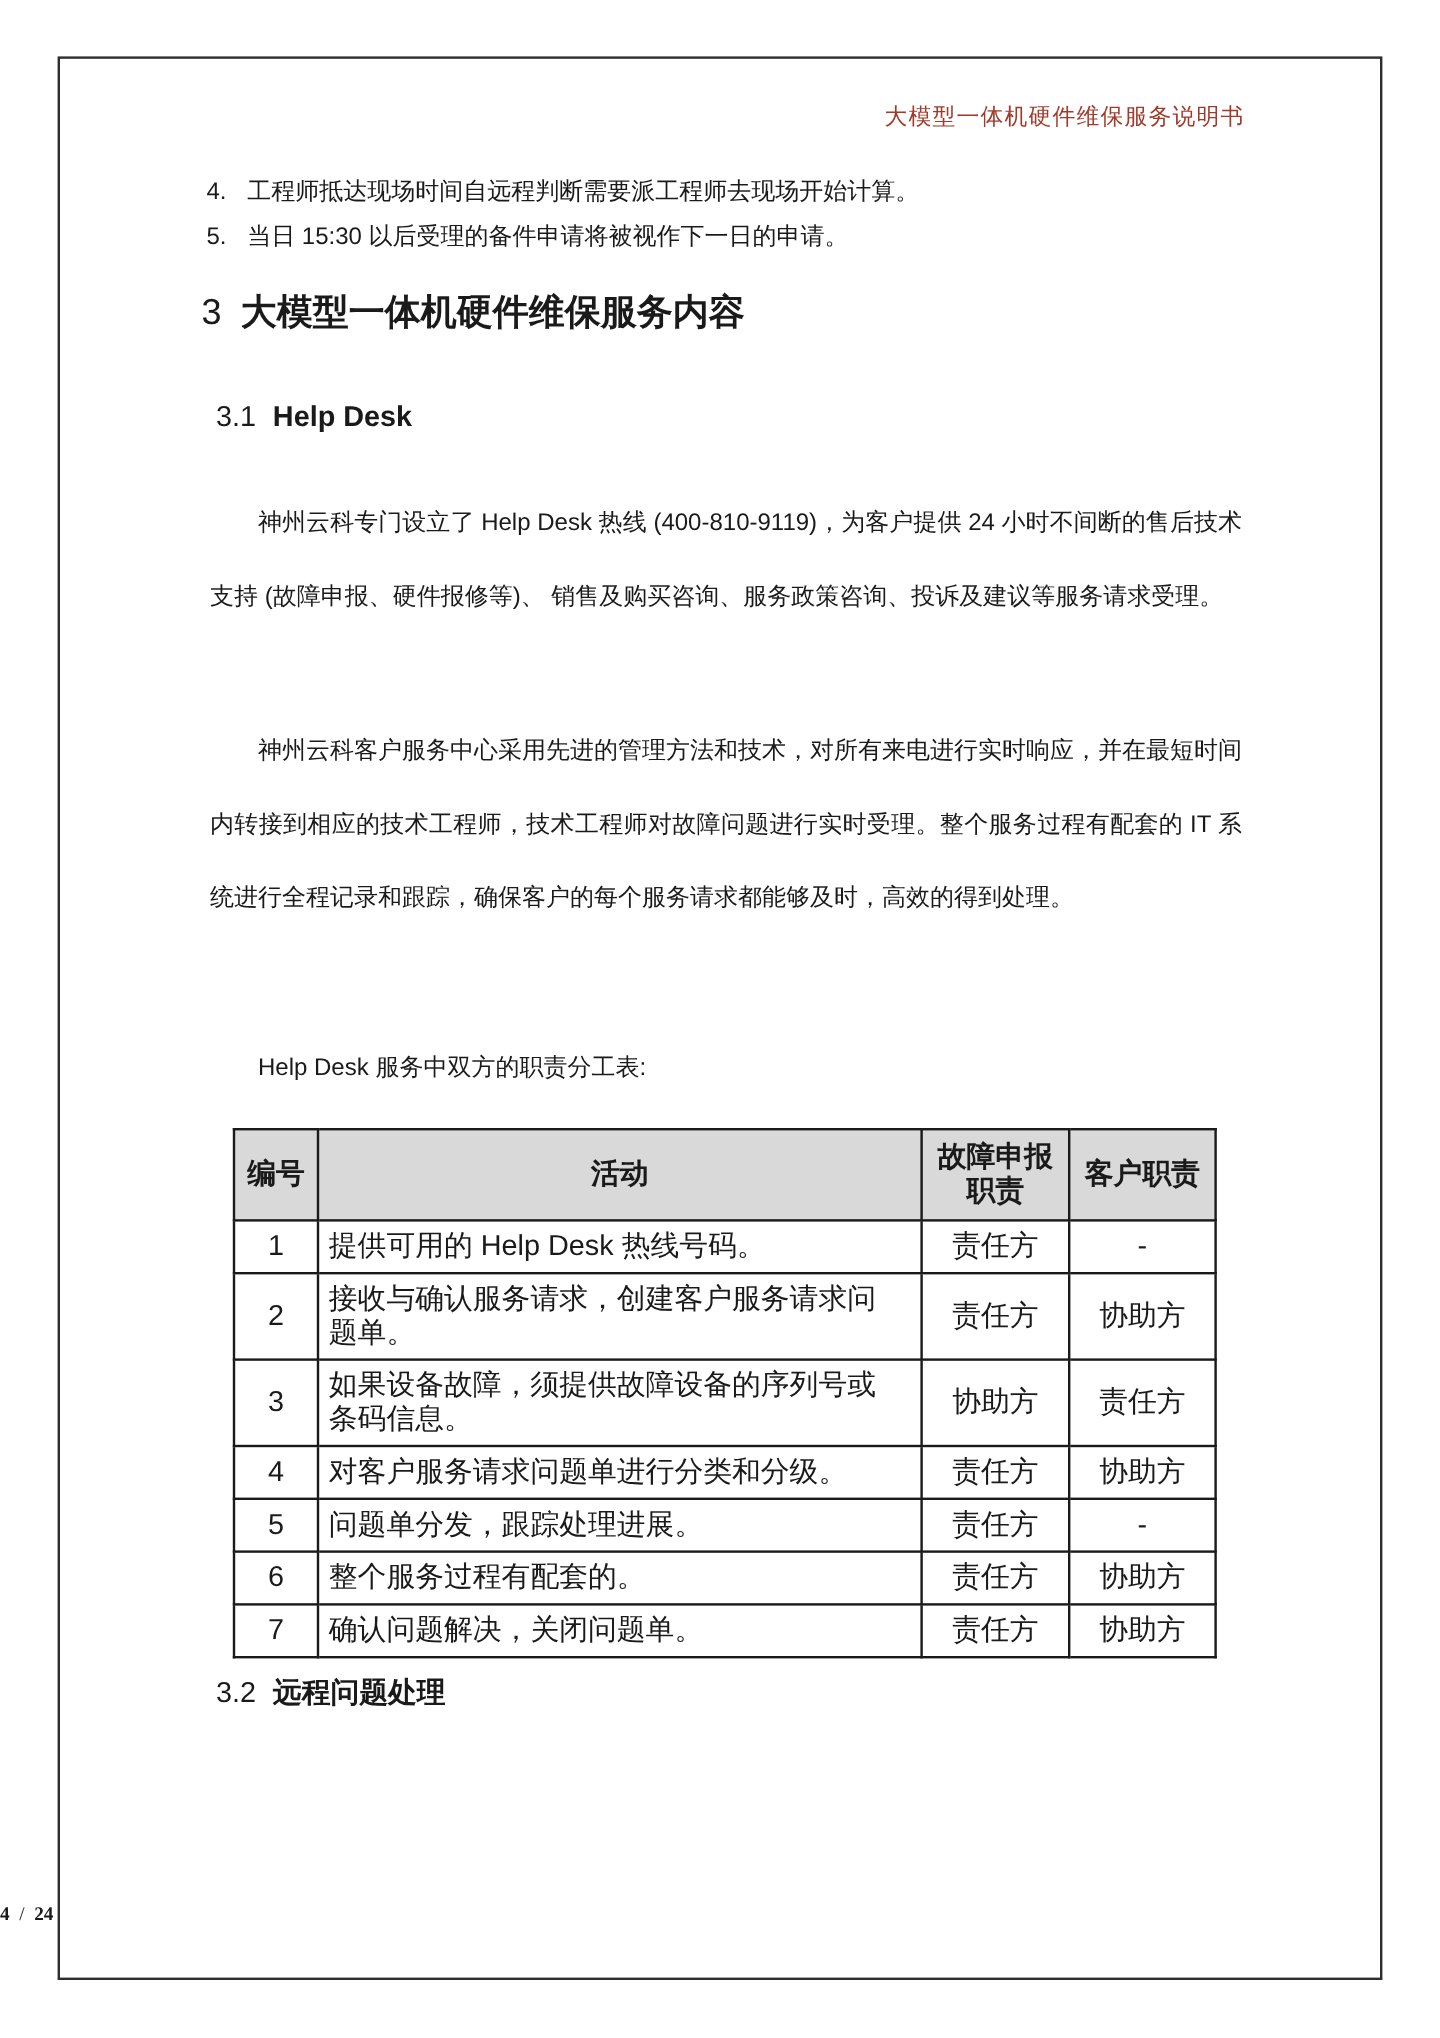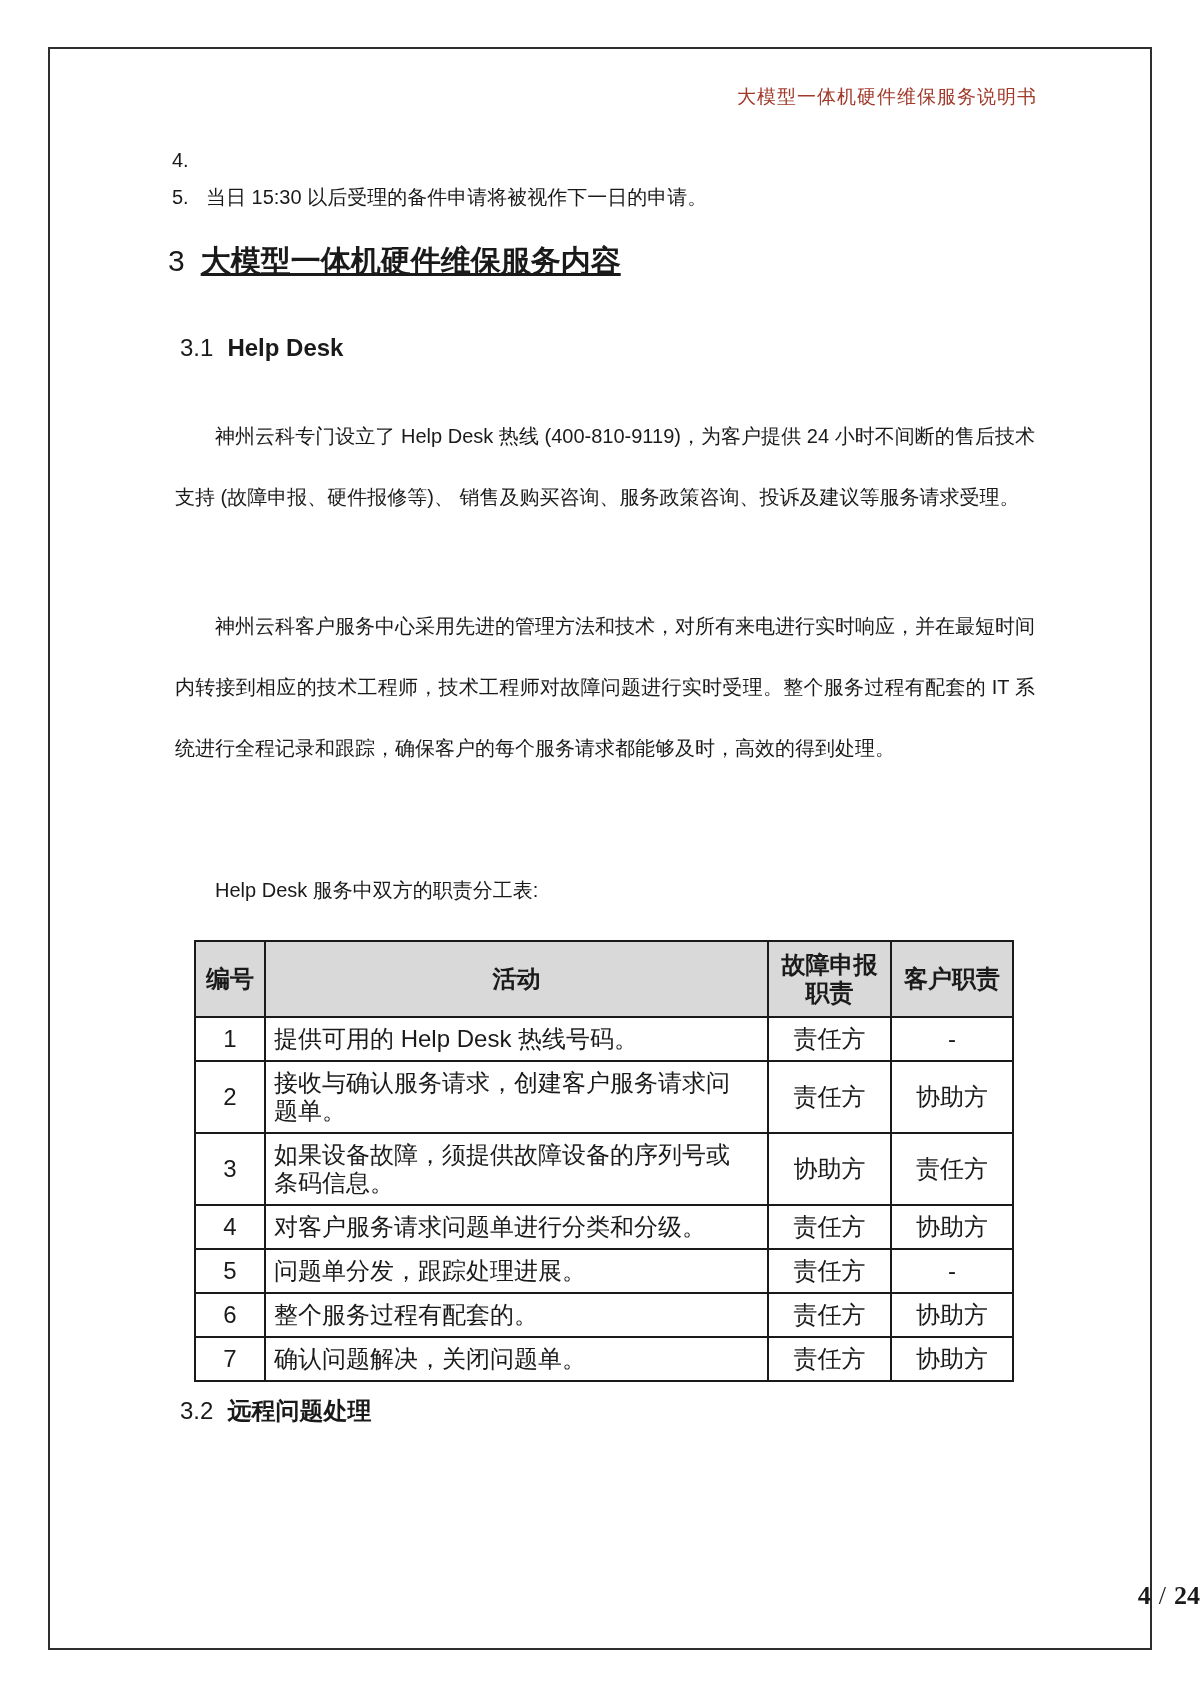--- a/index.html
+++ b/index.html
@@ -14,21 +14,21 @@
   .header-title {
     position:absolute; top:84px; right:163px;
     font-family:"Liberation Serif", serif; font-size:19px; letter-spacing:1px;
     color:#a03a2a;
   }
   .num-list { position:absolute; left:172px; top:148px; width:880px; font-size:20px; }
   .num-list .li { display:flex; margin-bottom:13px; line-height:24px; }
   .num-list .n { width:34px; flex:0 0 34px; }
   .h1 { position:absolute; left:168px; top:240px; font-size:30px; line-height:42px; white-space:nowrap; }
   .h1 .h1-num { font-weight:400; margin-right:16px; }
-  .h1 .h1-title { font-weight:bold;text-decoration:underline; }
+  .h1 .h1-title { font-weight:bold; }
   .h2 { position:absolute; left:180px; font-size:24px; line-height:34px; white-space:nowrap; }
   .h2 .h2-num { font-family:Liberation Sans, sans-serif; font-weight:400; margin-right:14px; }
   .h2 .h2-title { font-weight:bold; }
   .h2-31 { top:331px; }
   .h2-32 { top:1394px; }
   .para {
     position:absolute; left:175px; width:860px;
     font-size:20px; line-height:61px; text-align:justify;
   }
   .indent { text-indent:40px; }
@@ -46,37 +46,38 @@
   table.resp th, table.resp td { border:2px solid #1a1a1a; box-sizing:border-box; }
   table.resp thead th {
     background:#d9d9d9; font-weight:bold; height:76px;
     line-height:28px; text-align:center; padding:0 6px;
   }
   table.resp thead th.ven-h { white-space:pre-line; }
   table.resp tbody td { line-height:28px; padding:7px 10px; }
   table.resp tbody td.c-center { text-align:center; }
   table.resp tbody td.c-act-cell { text-align:left; padding-left:8px; padding-right:14px; }
   .footer {
-    position:absolute; top:1585px; left:0; width:100%; text-align:right;
-    font-family:"Liberation Serif", serif; font-size:26px; line-height:22px;
+    position:absolute; top:1585px; left:0; width:100%; text-align:left;
+    font-family:"Liberation Serif", serif; font-size:16px; line-height:22px;
   }
   .footer .pg { font-weight:bold; }
   .footer .sep { margin:0 8px; font-weight:400; }
 </style>
 </head>
 <body>
 
 <div class="page">
   <div class="frame"></div>
 
   <div class="header-title">大模型一体机硬件维保服务说明书</div>
 
   <div class="num-list">
     <div class="li">
       <span class="n">4.</span>
+      <span>工程师抵达现场时间自远程判断需要派工程师去现场开始计算。</span>
     </div>
     <div class="li">
       <span class="n">5.</span>
       <span>当日 15:30 以后受理的备件申请将被视作下一日的申请。</span>
     </div>
   </div>
 
   <div class="h1">
     <span class="h1-num">3</span><span class="h1-title">大模型一体机硬件维保服务内容</span>
   </div>

